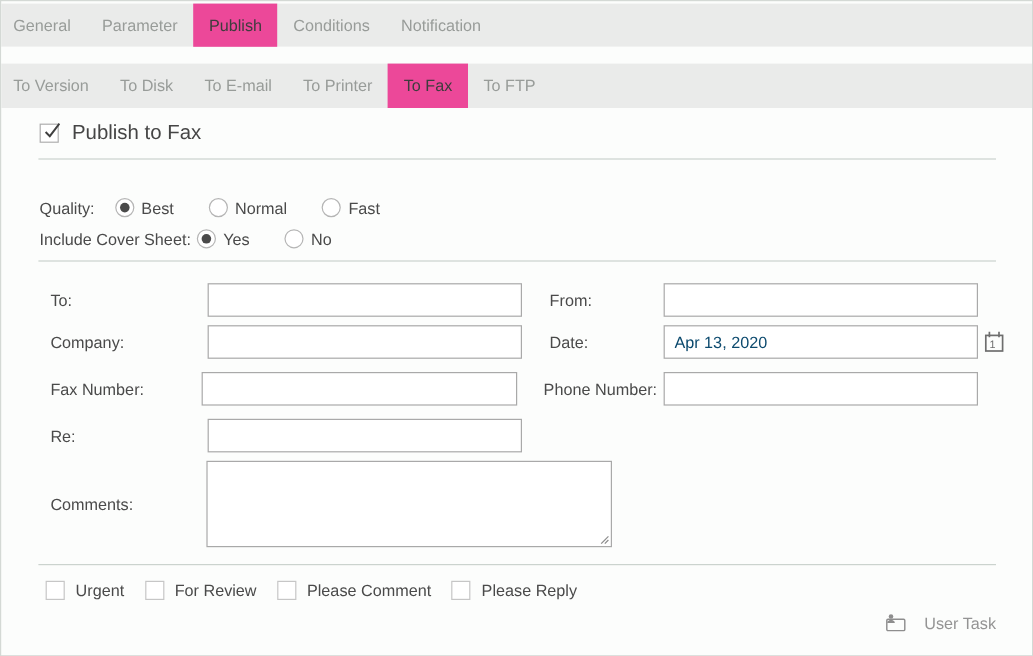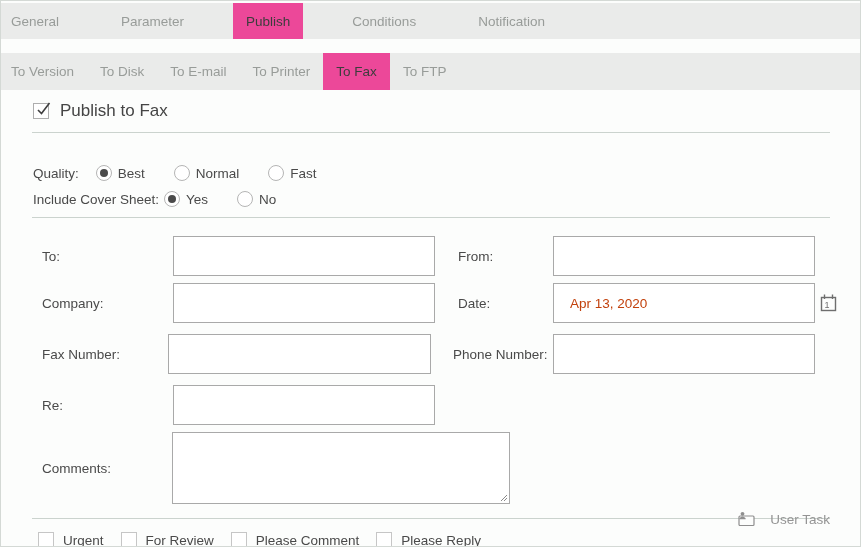--- a/index.html
+++ b/index.html
@@ -7,21 +7,21 @@
   .frame {
     width:861px; height:547px;
     border:1px solid #d4d9d5;
     background:#fcfdfc;
     font-family:"Liberation Sans", sans-serif;
     color:#4a4a4a;
     position:relative;
     overflow:hidden;
   }
   .tabbar { background:#eaebea; display:flex; align-items:stretch; }
-  .tabbar.first { height:36px; margin-top:2px;gap:36px; }
+  .tabbar.first { height:36px; margin-top:2px; }
   .tabbar.second { height:37px; }
   .bar-gap { height:14px; background:#fcfdfc; }
   .tab {
     display:flex; align-items:center;
     padding:0 13px; font-size:13.5px; color:#989c99;
     cursor:default; white-space:nowrap;
   }
   .tab:first-child { padding-left:10px; }
   .tab.active { background:#ec4899; color:#3d3d3d; }
 
@@ -43,24 +43,24 @@
   .radio-opt { display:flex; align-items:center; gap:6px; margin-right:29px; }
   .radio { width:16px; height:16px; border-radius:50%; border:1px solid #b5b5b5; background:#fff; position:relative; flex:none; }
   .radio.selected::after { content:""; position:absolute; left:3px; top:3px; right:3px; bottom:3px; border-radius:50%; background:#4a4a4a; }
 
   .form-row { display:flex; align-items:center; font-size:13.5px; }
   .form-row .lbl-l { margin-left:41px; width:131px; flex:none; }
   .form-row.fax .lbl-l { width:126px; }
   .form-row .lbl-r { padding-left:23px; width:118px; flex:none; }
   .form-row.fax .lbl-r { padding-left:22px; width:122px; }
   .txt {
-    height:40px; width:262px; flex:none;
+    height:28px; width:262px; flex:none;
     border:1px solid #a9a9a9; background:#fff;
-    font-family:"Liberation Sans", sans-serif; font-size:13.5px; color:#c2410c;
-    padding:0 16px; outline:none;
+    font-family:"Liberation Sans", sans-serif; font-size:13.5px; color:#0c4a6e;
+    padding:0 8px; outline:none;
   }
   .form-row.fax .txt.left { width:263px; }
   .form-row.r1 { margin-top:18px; }
   .form-row.r2 { margin-top:7px; }
   .form-row.r3 { margin-top:11px; }
   .form-row.r4 { margin-top:11px; }
   .form-row.comments { margin-top:7px; align-items:center; }
   .cal-btn { margin-left:4px; width:20px; height:20px; border:none; background:transparent; padding:0; cursor:pointer; flex:none; display:flex; align-items:center; }
   .ta-wrap { position:relative; flex:none; }
   textarea.txt-area {

